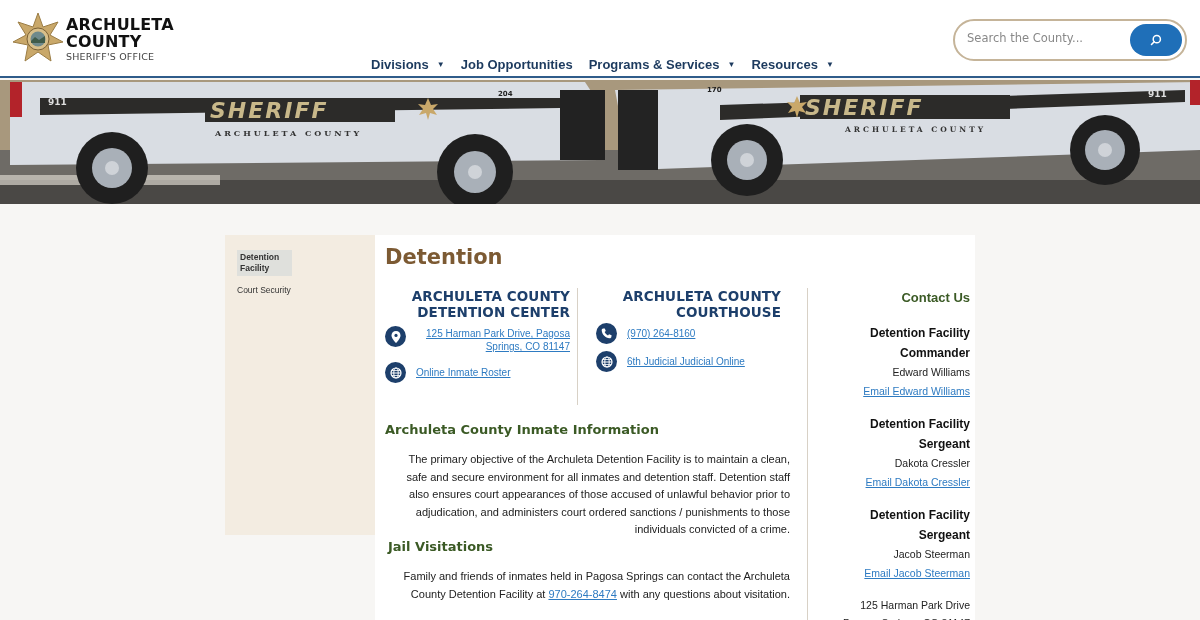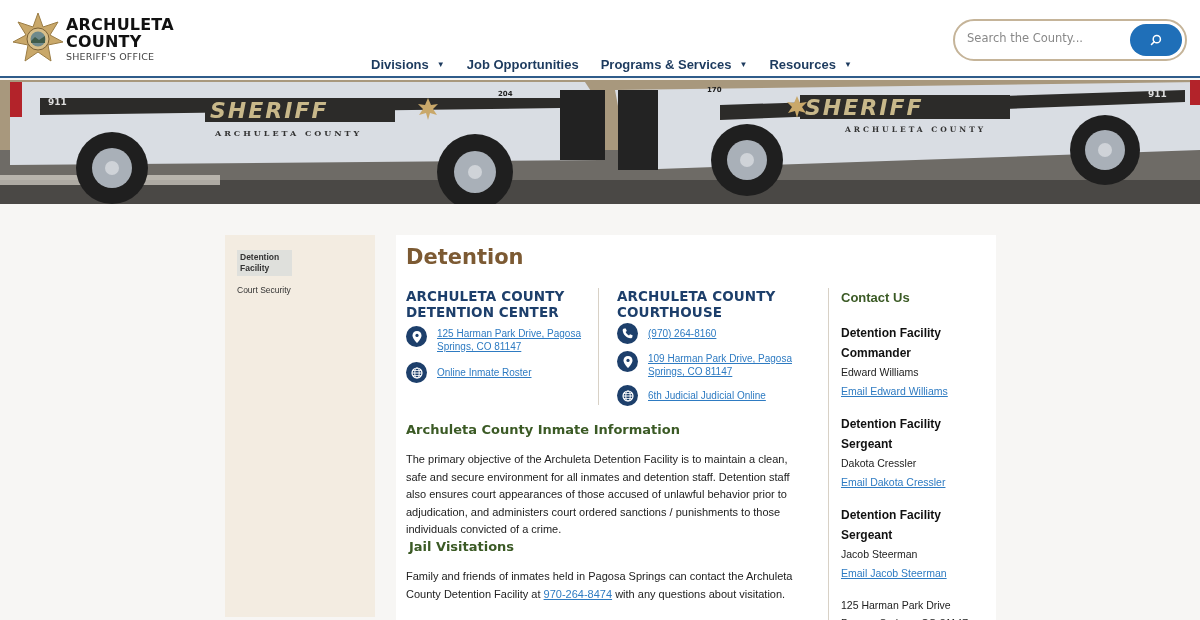--- a/index.html
+++ b/index.html
@@ -8,39 +8,39 @@
 
   
   .header { position: absolute; left: 0; top: 0; width: 1200px; height: 78px; background: #fff; border-bottom: 2px solid #2f5c8a; }
   .logo { position: absolute; left: 12px; top: 12px; display: flex; align-items: center; }
   .badge { width: 52px; height: 54px; position: relative; }
   .logo-text { margin-left: 2px; line-height: 1; }
   .logo-l1, .logo-l2 { font-family: "DejaVu Sans", sans-serif; font-weight: bold; font-size: 16px; color: #111; letter-spacing: 0.2px; display: block; }
   .logo-l2 { margin-top: 1px; }
   .logo-l3 { font-family: "DejaVu Sans", sans-serif; font-size: 9.5px; color: #444; display: block; margin-top: 2px; letter-spacing: 0.2px; }
 
-  .nav { position: absolute; left: 371px; top: 57px; display: flex; gap: 10px; }
+  .nav { position: absolute; left: 371px; top: 57px; display: flex; gap: 4px; }
   .nav-item { font-size: 13px; font-weight: bold; color: #1c3a5e; margin-right: 12px; display: flex; align-items: center; cursor: pointer; white-space: nowrap; }
   .nav-item .caret { font-size: 8px; margin-left: 8px; color: #1c3a5e; }
 
   .search { position: absolute; left: 953px; top: 19px; width: 234px; height: 42px; border: 2px solid #c5b499; border-radius: 22px; background: #fff; }
   .search input { position: absolute; left: 12px; top: 10px; width: 160px; border: none; outline: none; font-family: "DejaVu Sans", sans-serif; font-size: 11.5px; color: #888; background: transparent; }
   .search input::placeholder { color: #888; }
   .search-btn { position: absolute; right: 3px; top: 3px; width: 52px; height: 32px; background: #1f6fb8; border-radius: 17px; display: flex; align-items: center; justify-content: center; cursor: pointer; }
 
   
   .hero { position: absolute; left: 0; top: 80px; width: 1200px; height: 124px; overflow: hidden; background: linear-gradient(180deg, #b8a789 0%, #a89677 50%, #5d5a55 78%, #3d3b38 100%); }
 
   
-  .sidebar { position: absolute; left: 225px; top: 235px; width: 150px; height: 382px; background: #f3ece1; }
+  .sidebar { position: absolute; left: 225px; top: 235px; width: 150px; height: 300px; background: #f3ece1; }
   .side-item { display: block; font-size: 8.5px; color: #333; }
   .side-active { position: absolute; left: 12px; top: 15px; width: 55px; padding: 2px 3px; background: #dfe0dc; font-weight: bold; line-height: 11px; }
   .side-court { position: absolute; left: 12px; top: 50px; }
 
-  .content { position: absolute; left: 396px; top: 235px; width: 600px; height: 385px; background: #fff; }
+  .content { position: absolute; left: 375px; top: 235px; width: 600px; height: 385px; background: #fff; text-align: right; }
   .page-title { position: absolute; left: 10px; top: 10px; font-family: "DejaVu Sans", sans-serif; font-weight: bold; font-size: 21px; color: #7c5a33; }
 
   .col { position: absolute; }
   .col-h { font-family: "DejaVu Sans", sans-serif; font-weight: bold; font-size: 13.5px; color: #1d3f6b; line-height: 16px; letter-spacing: 0.1px; }
   .sub { font-size: 11px; color: #888; line-height: 14px; margin-top: 4px; }
   .icon-row { display: flex; align-items: flex-start; margin-top: 6px; }
   .circle { width: 21px; height: 21px; border-radius: 50%; background: #1d3f6b; display: flex; align-items: center; justify-content: center; flex: 0 0 auto; }
   .link { font-size: 10px; color: #2e7bc2; text-decoration: underline; line-height: 13px; margin-left: 10px; margin-top: 1px; cursor: pointer; }
 
   .divider { position: absolute; width: 1px; background: #d8d1c6; }
@@ -194,29 +194,20 @@
     <div class="icon-row" style="margin-top:3px;">
       <span class="circle">
         <svg width="11" height="11" viewBox="0 0 11 11">
             <path d="M2.2,0.6 L3.8,0.4 L4.8,3 L3.6,4 C4.3,5.5 5.5,6.7 7,7.4 L8,6.2 L10.6,7.2 L10.4,8.8 C10.3,9.8 9.5,10.4 8.6,10.3 C4.4,9.8 1.2,6.6 0.7,2.4 C0.6,1.5 1.2,0.7 2.2,0.6 Z" fill="#fff"></path>
           </svg>
       </span>
       <a class="link" style="margin-top:4px;">(970) 264-8160</a>
     </div>
     <div class="icon-row" style="margin-top:7px;">
       <span class="circle">
-        <svg width="10" height="12" viewBox="0 0 10 12">
-            <path d="M5,0 C2.2,0 0.5,2 0.5,4.4 C0.5,7.6 5,12 5,12 C5,12 9.5,7.6 9.5,4.4 C9.5,2 7.8,0 5,0 Z" fill="#fff"></path>
-            <circle cx="5" cy="4.4" r="1.6" fill="#1d3f6b"></circle>
-          </svg>
-      </span>
-      <a class="link">109 Harman Park  Drive, Pagosa Springs, CO 81147</a>
-    </div>
-    <div class="icon-row" style="margin-top:7px;">
-      <span class="circle">
         <svg width="12" height="12" viewBox="0 0 12 12">
             <circle cx="6" cy="6" r="5" fill="none" stroke="#fff" stroke-width="1.2"></circle>
             <ellipse cx="6" cy="6" rx="2.2" ry="5" fill="none" stroke="#fff" stroke-width="1"></ellipse>
             <line x1="1" y1="6" x2="11" y2="6" stroke="#fff" stroke-width="1"></line>
             <line x1="1.8" y1="3.5" x2="10.2" y2="3.5" stroke="#fff" stroke-width="0.8"></line>
             <line x1="1.8" y1="8.5" x2="10.2" y2="8.5" stroke="#fff" stroke-width="0.8"></line>
           </svg>
       </span>
       <a class="link" style="margin-top:4px;">6th Judicial Judicial Online</a>
     </div>

